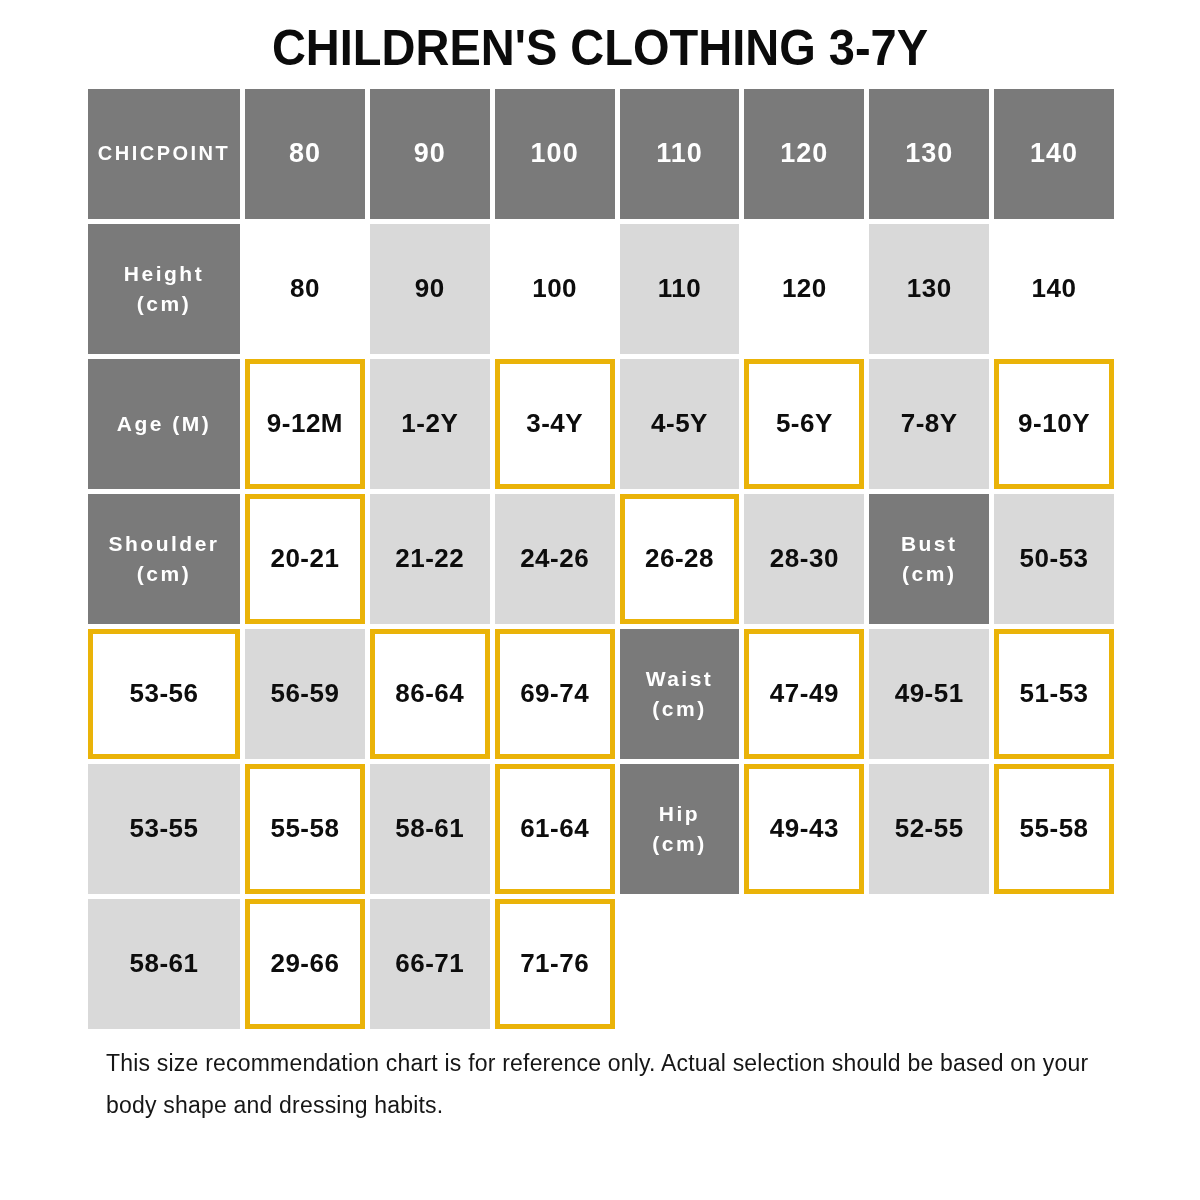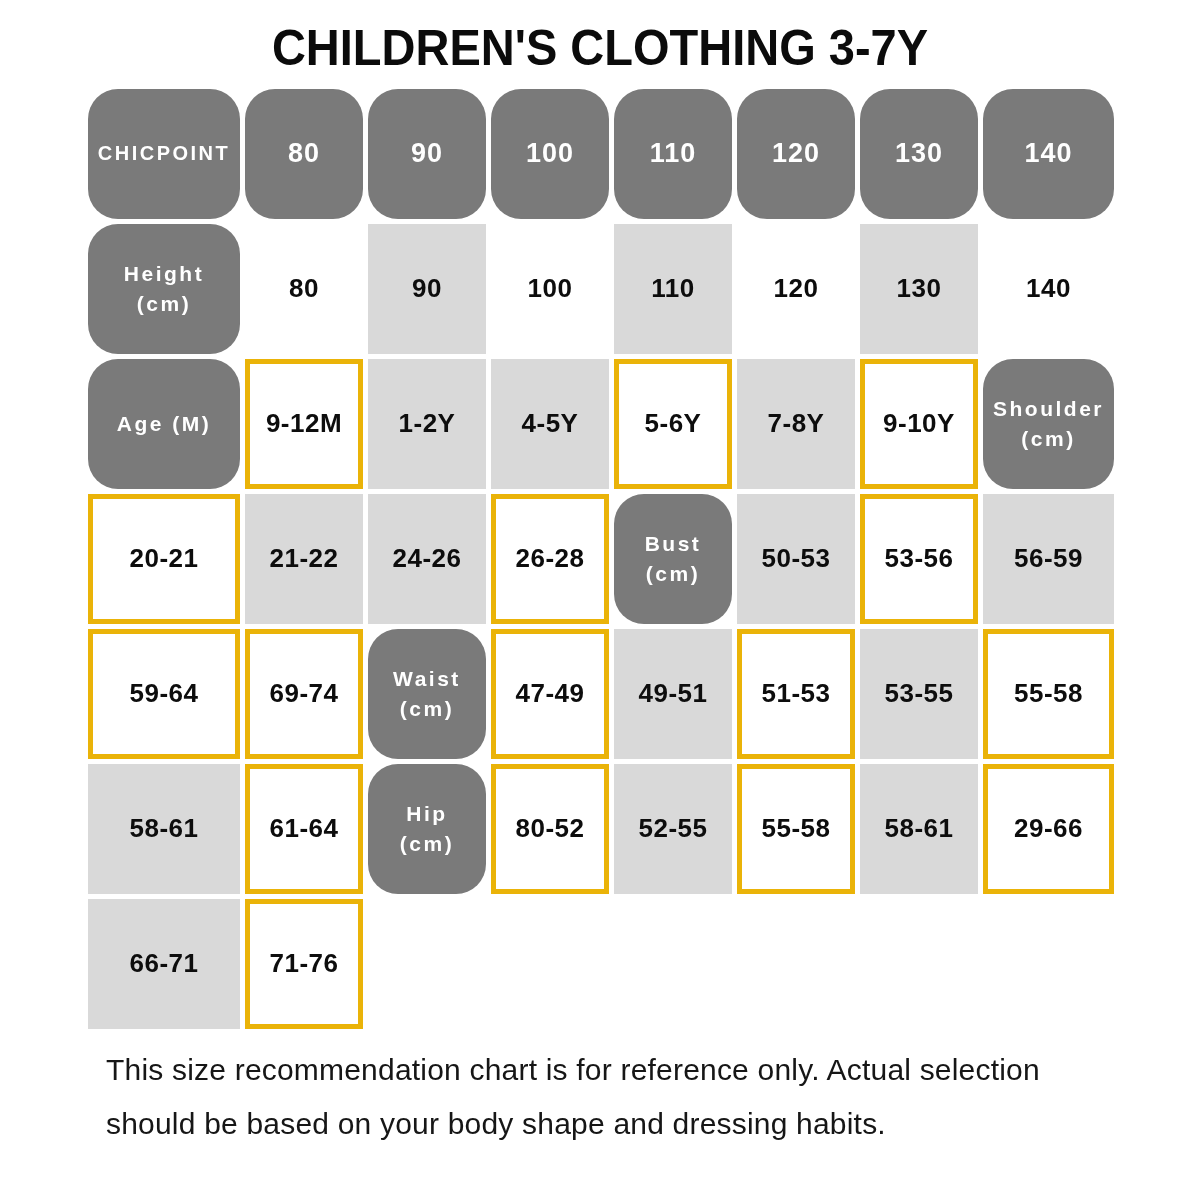--- a/index.html
+++ b/index.html
@@ -39,21 +39,20 @@
     justify-content: center;
     text-align: center;
     font-weight: 700;
     color: #0d0d0d;
     font-size: 26px;
     letter-spacing: 0.5px;
   }
   .cell.dark {
     background: #7a7a7a;
     color: #ffffff;
-    border-radius: 30px;
   }
   .cell.brand {
     font-size: 20px;
     letter-spacing: 2.5px;
     padding: 0 4px;
   }
   .cell.rowlabel {
     font-size: 21px;
     letter-spacing: 2.5px;
     line-height: 1.4;
@@ -63,21 +62,21 @@
     font-size: 27px;
     letter-spacing: 1px;
   }
   .cell.lite { background: #d9d9d9; }
   .cell.white { background: #ffffff; }
   .cell.white.bordered { border: 5px solid #eab308; }
 
   .footnote {
     margin: 14px 0 0 106px;
     width: 1012px;
-    font-size: 30px;
+    font-size: 23px;
     line-height: 1.82;
     color: #161616;
     font-weight: 400;
     letter-spacing: 0.2px;
   }
 </style>
 </head>
 <body>
 
 <div class="page">
@@ -97,45 +96,47 @@
       <div class="cell white">80</div>
       <div class="cell lite">90</div>
       <div class="cell white">100</div>
       <div class="cell lite">110</div>
       <div class="cell white">120</div>
       <div class="cell lite">130</div>
       <div class="cell white">140</div>
       <div class="cell dark rowlabel">Age (M)</div>
       <div class="cell white bordered">9-12M</div>
       <div class="cell lite">1-2Y</div>
+      <div class="cell white bordered">3-4Y</div>
       <div class="cell lite">4-5Y</div>
       <div class="cell white bordered">5-6Y</div>
       <div class="cell lite">7-8Y</div>
       <div class="cell white bordered">9-10Y</div>
       <div class="cell dark rowlabel">Shoulder (cm)</div>
       <div class="cell white bordered">20-21</div>
       <div class="cell lite">21-22</div>
       <div class="cell lite">24-26</div>
       <div class="cell white bordered">26-28</div>
+      <div class="cell lite">28-30</div>
       <div class="cell dark rowlabel">Bust (cm)</div>
       <div class="cell lite">50-53</div>
       <div class="cell white bordered">53-56</div>
       <div class="cell lite">56-59</div>
-      <div class="cell white bordered">59-64</div>
+      <div class="cell white bordered">86-64</div>
       <div class="cell white bordered">69-74</div>
       <div class="cell dark rowlabel">Waist (cm)</div>
       <div class="cell white bordered">47-49</div>
       <div class="cell lite">49-51</div>
       <div class="cell white bordered">51-53</div>
       <div class="cell lite">53-55</div>
       <div class="cell white bordered">55-58</div>
       <div class="cell lite">58-61</div>
       <div class="cell white bordered">61-64</div>
       <div class="cell dark rowlabel">Hip (cm)</div>
-      <div class="cell white bordered">80-52</div>
+      <div class="cell white bordered">49-43</div>
       <div class="cell lite">52-55</div>
       <div class="cell white bordered">55-58</div>
       <div class="cell lite">58-61</div>
       <div class="cell white bordered">29-66</div>
       <div class="cell lite">66-71</div>
       <div class="cell white bordered">71-76</div>
     </div>
 
   <div class="footnote">This size recommendation chart is for reference only. Actual selection should be based on your body shape and dressing habits.</div>
 

